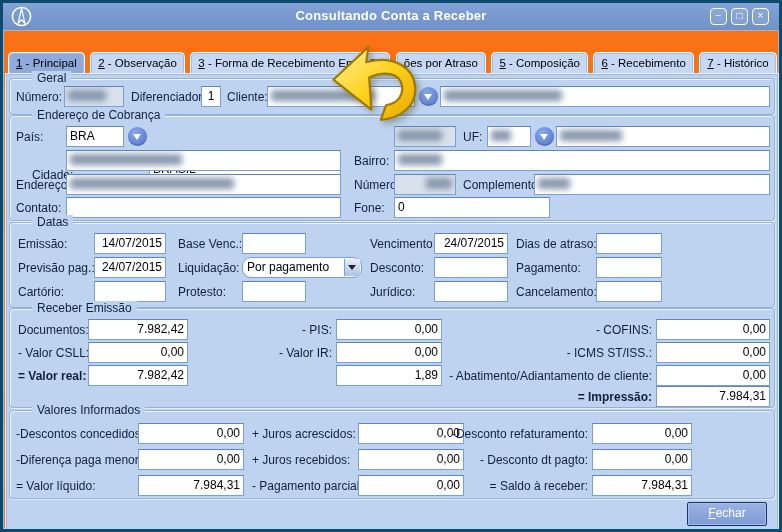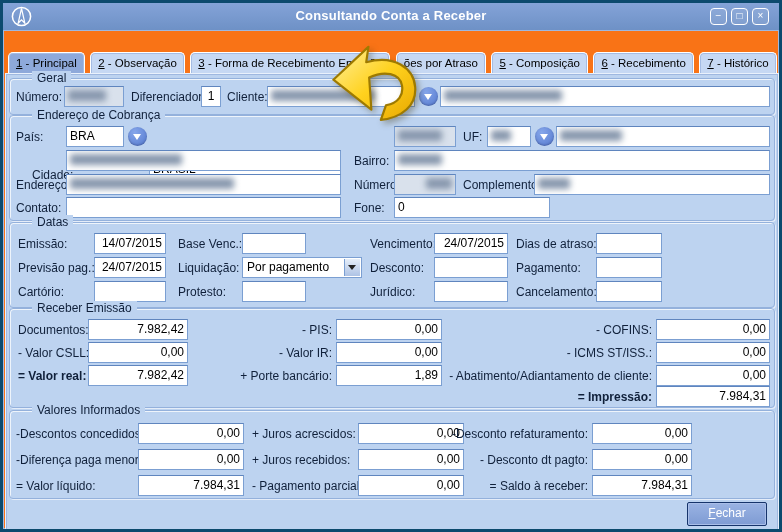--- a/index.html
+++ b/index.html
@@ -142,21 +142,21 @@
     <span class="lbl" style="left:168px;top:11px;">Base Venc.:</span>
     <div class="fld num" style="left:232px;top:10px;width:64px;"></div>
     <span class="lbl" style="left:360px;top:11px;">Vencimento:</span>
     <div class="fld num" style="left:424px;top:10px;width:74px;">24/07/2015</div>
     <span class="lbl" style="left:506px;top:11px;">Dias de atraso:</span>
     <div class="fld num" style="left:586px;top:10px;width:66px;"></div>
 
     <span class="lbl" style="left:8px;top:35px;">Previsão pag.:</span>
     <div class="fld num" style="left:84px;top:34px;width:72px;">24/07/2015</div>
     <span class="lbl" style="left:168px;top:35px;">Liquidação:</span>
-    <div class="combo" style="left:232px;top:34px;width:120px;">
+    <div class="combo" style="left:232px;top:34px;width:120px;border-radius:9px;">
       <span>Por pagamento</span>
       <span class="cbtn"></span>
     </div>
     <span class="lbl" style="left:360px;top:35px;">Desconto:</span>
     <div class="fld num" style="left:424px;top:34px;width:74px;"></div>
     <span class="lbl" style="left:506px;top:35px;">Pagamento:</span>
     <div class="fld num" style="left:586px;top:34px;width:66px;"></div>
 
     <span class="lbl" style="left:8px;top:59px;">Cartório:</span>
     <div class="fld num" style="left:84px;top:58px;width:72px;"></div>
@@ -180,21 +180,20 @@
 
     <span class="lbl" style="left:8px;top:34px;">- Valor CSLL:</span>
     <div class="fld num" style="left:78px;top:33px;width:100px;">0,00</div>
     <span class="lbl tr" style="left:196px;top:34px;width:126px;">- Valor IR:</span>
     <div class="fld num" style="left:326px;top:33px;width:106px;">0,00</div>
     <span class="lbl tr" style="left:356px;top:34px;width:286px;">- ICMS ST/ISS.:</span>
     <div class="fld num" style="left:646px;top:33px;width:114px;">0,00</div>
 
     <span class="lbl b" style="left:8px;top:57px;">= Valor real:</span>
     <div class="fld num" style="left:78px;top:56px;width:100px;">7.982,42</div>
-    <span class="lbl tr" style="left:196px;top:57px;width:126px;">+ Porte bancário:</span>
     <div class="fld num" style="left:326px;top:56px;width:106px;">1,89</div>
     <span class="lbl tr" style="left:356px;top:57px;width:286px;">- Abatimento/Adiantamento de cliente:</span>
     <div class="fld num" style="left:646px;top:56px;width:114px;">0,00</div>
 
     <span class="lbl tr b" style="left:438px;top:78px;width:204px;">= Impressão:</span>
     <div class="fld num" style="left:646px;top:77px;width:114px;">7.984,31</div>
   </div>
 
   <div class="grp" style="left:6px;top:407px;width:764px;height:87px;">
     <span class="cap">Valores Informados</span>

